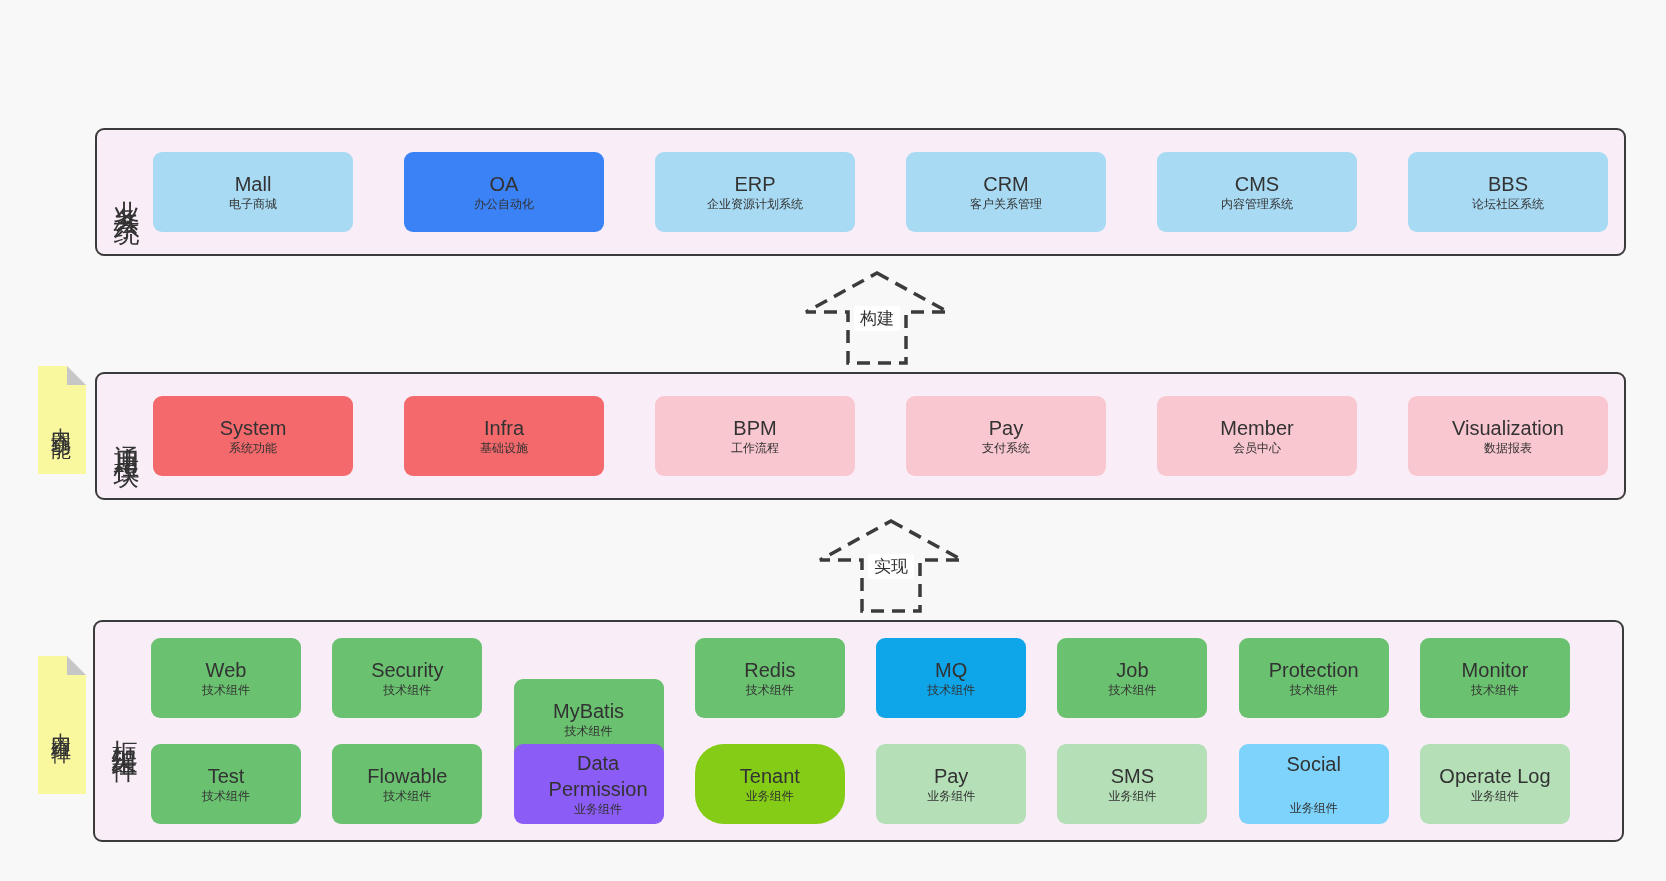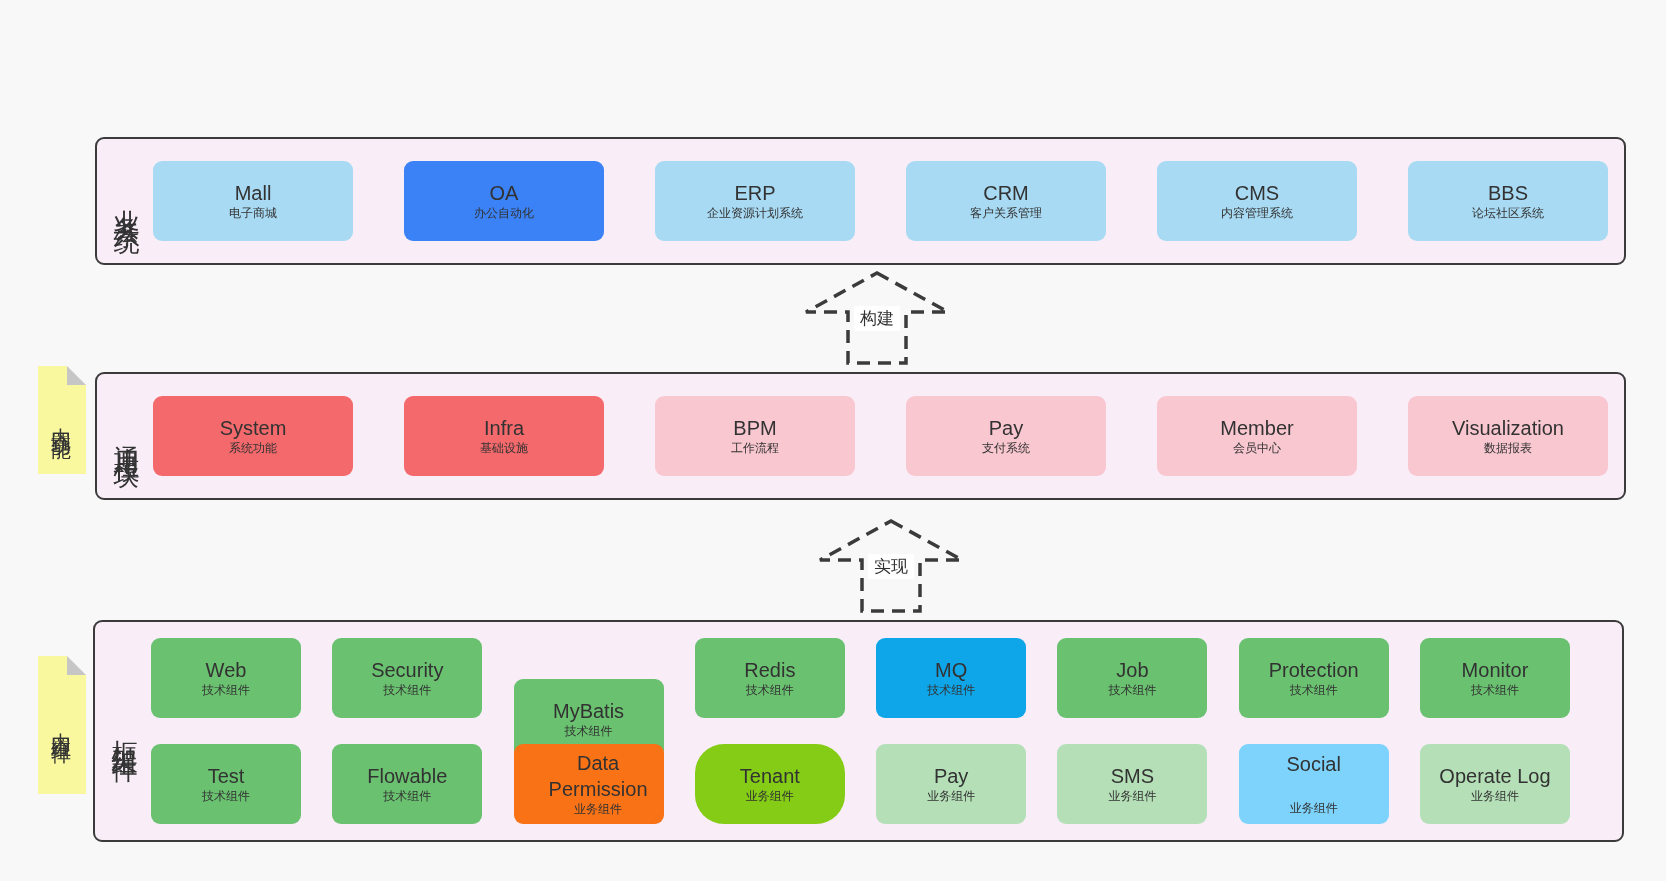--- a/index.html
+++ b/index.html
@@ -28,21 +28,21 @@
   .arrow{position:absolute;width:150px;height:96px;}
   .arrow svg{display:block;width:100%;height:100%;}
   .arrow-label{position:absolute;left:50%;top:36px;transform:translateX(-50%);
     background:#ffffff;padding:1px 6px;font-size:17px;color:#333;white-space:nowrap;}
 </style>
 </head>
 <body>
 
 <div class="stage">
 
-  <div class="layer" style="left: 95px; top: 137px; width: 1531px; height: 128px; background: rgb(249, 238, 248);">
+  <div class="layer" style="left: 95px; top: 128px; width: 1531px; height: 128px; background: rgb(249, 238, 248);">
     <div class="layer-label">业务系统</div>
     <div class="row row6">
       <div class="box w200" style="background: rgb(168, 218, 243);">
         <div class="en">Mall</div>
         <div class="cn">电子商城</div>
       </div>
       <div class="box w200" style="background: #3b82f6;">
         <div class="en">OA</div>
         <div class="cn">办公自动化</div>
       </div>
@@ -155,21 +155,21 @@
 
     <div class="row row8" style="top:122px;">
       <div class="box w150" style="background: rgb(106, 193, 112);">
         <div class="en">Test</div>
         <div class="cn">技术组件</div>
       </div>
       <div class="box w150" style="background: rgb(106, 193, 112);">
         <div class="en">Flowable</div>
         <div class="cn">技术组件</div>
       </div>
-      <div class="box w150" style="background: #f97316; padding-left: 27px;">
+      <div class="box w150" style="background: #8b5cf6; padding-left: 27px;">
         <div class="en">Data Permission</div>
         <div class="cn">业务组件</div>
       </div>
       <div class="box w150" style="background: #84cc16; border-radius: 29px;">
         <div class="en">Tenant</div>
         <div class="cn">业务组件</div>
       </div>
       <div class="box w150" style="background: rgb(180, 223, 183);">
         <div class="en">Pay</div>
         <div class="cn">业务组件</div>

